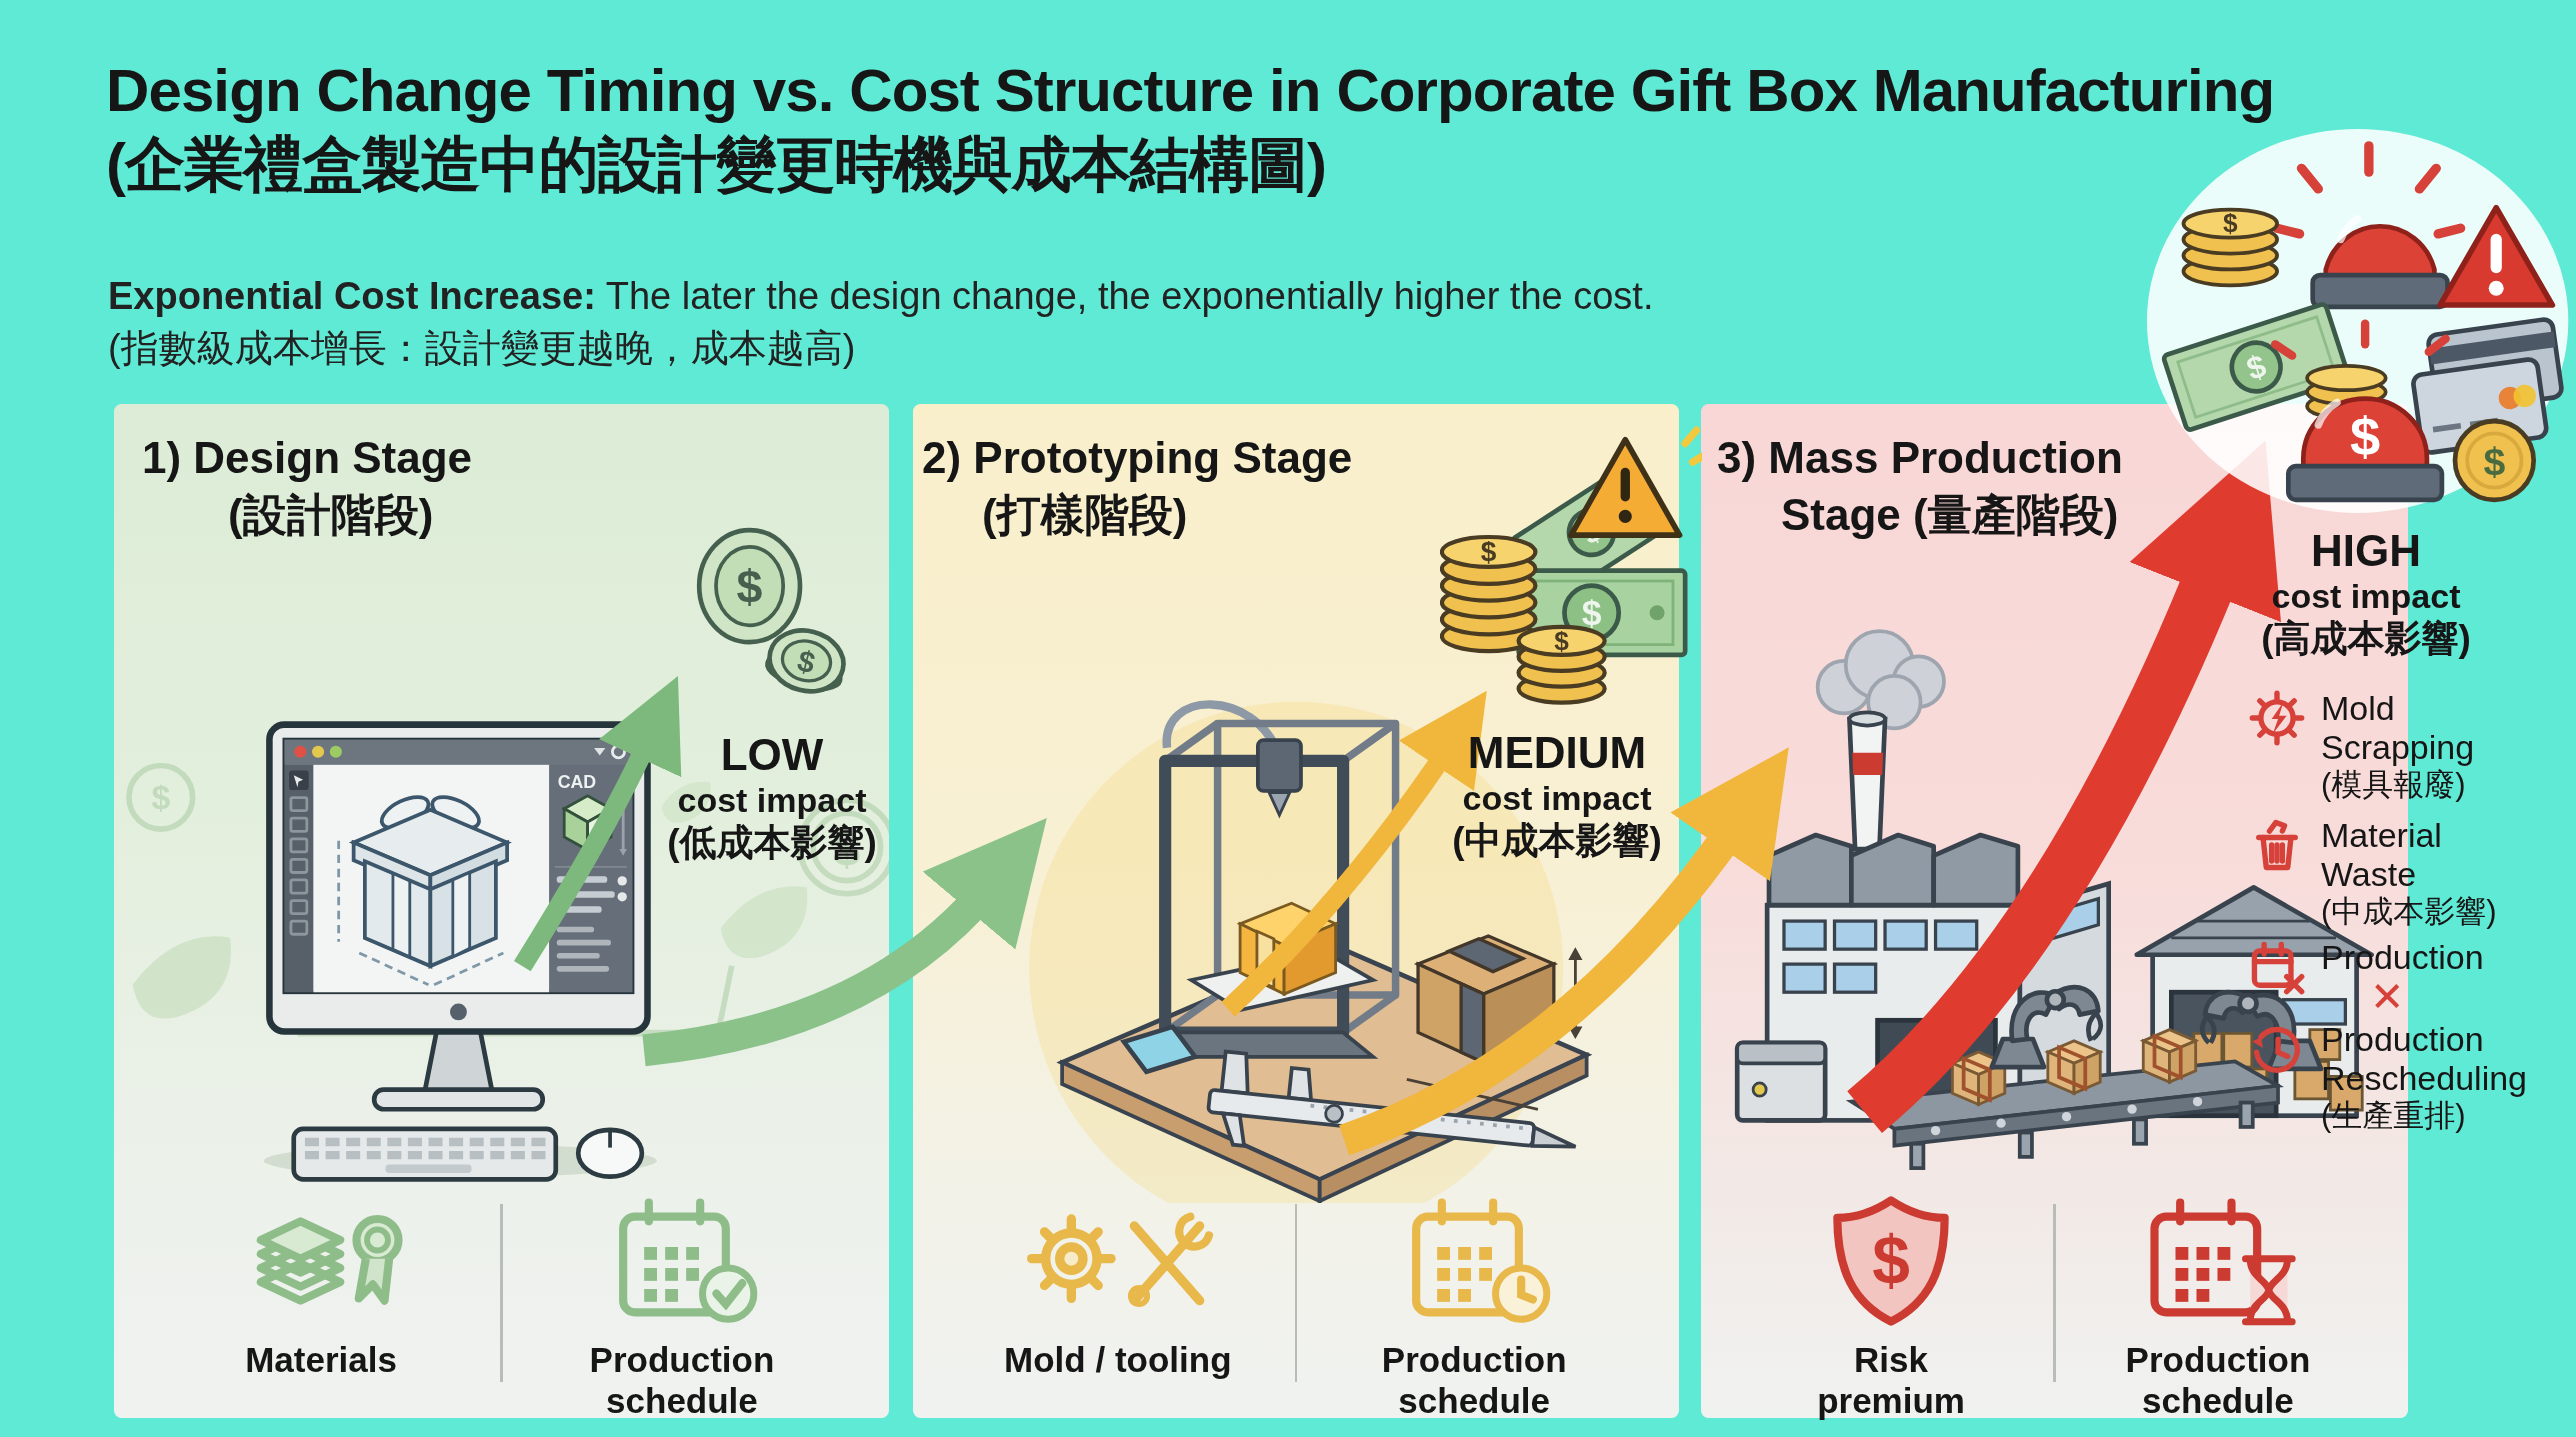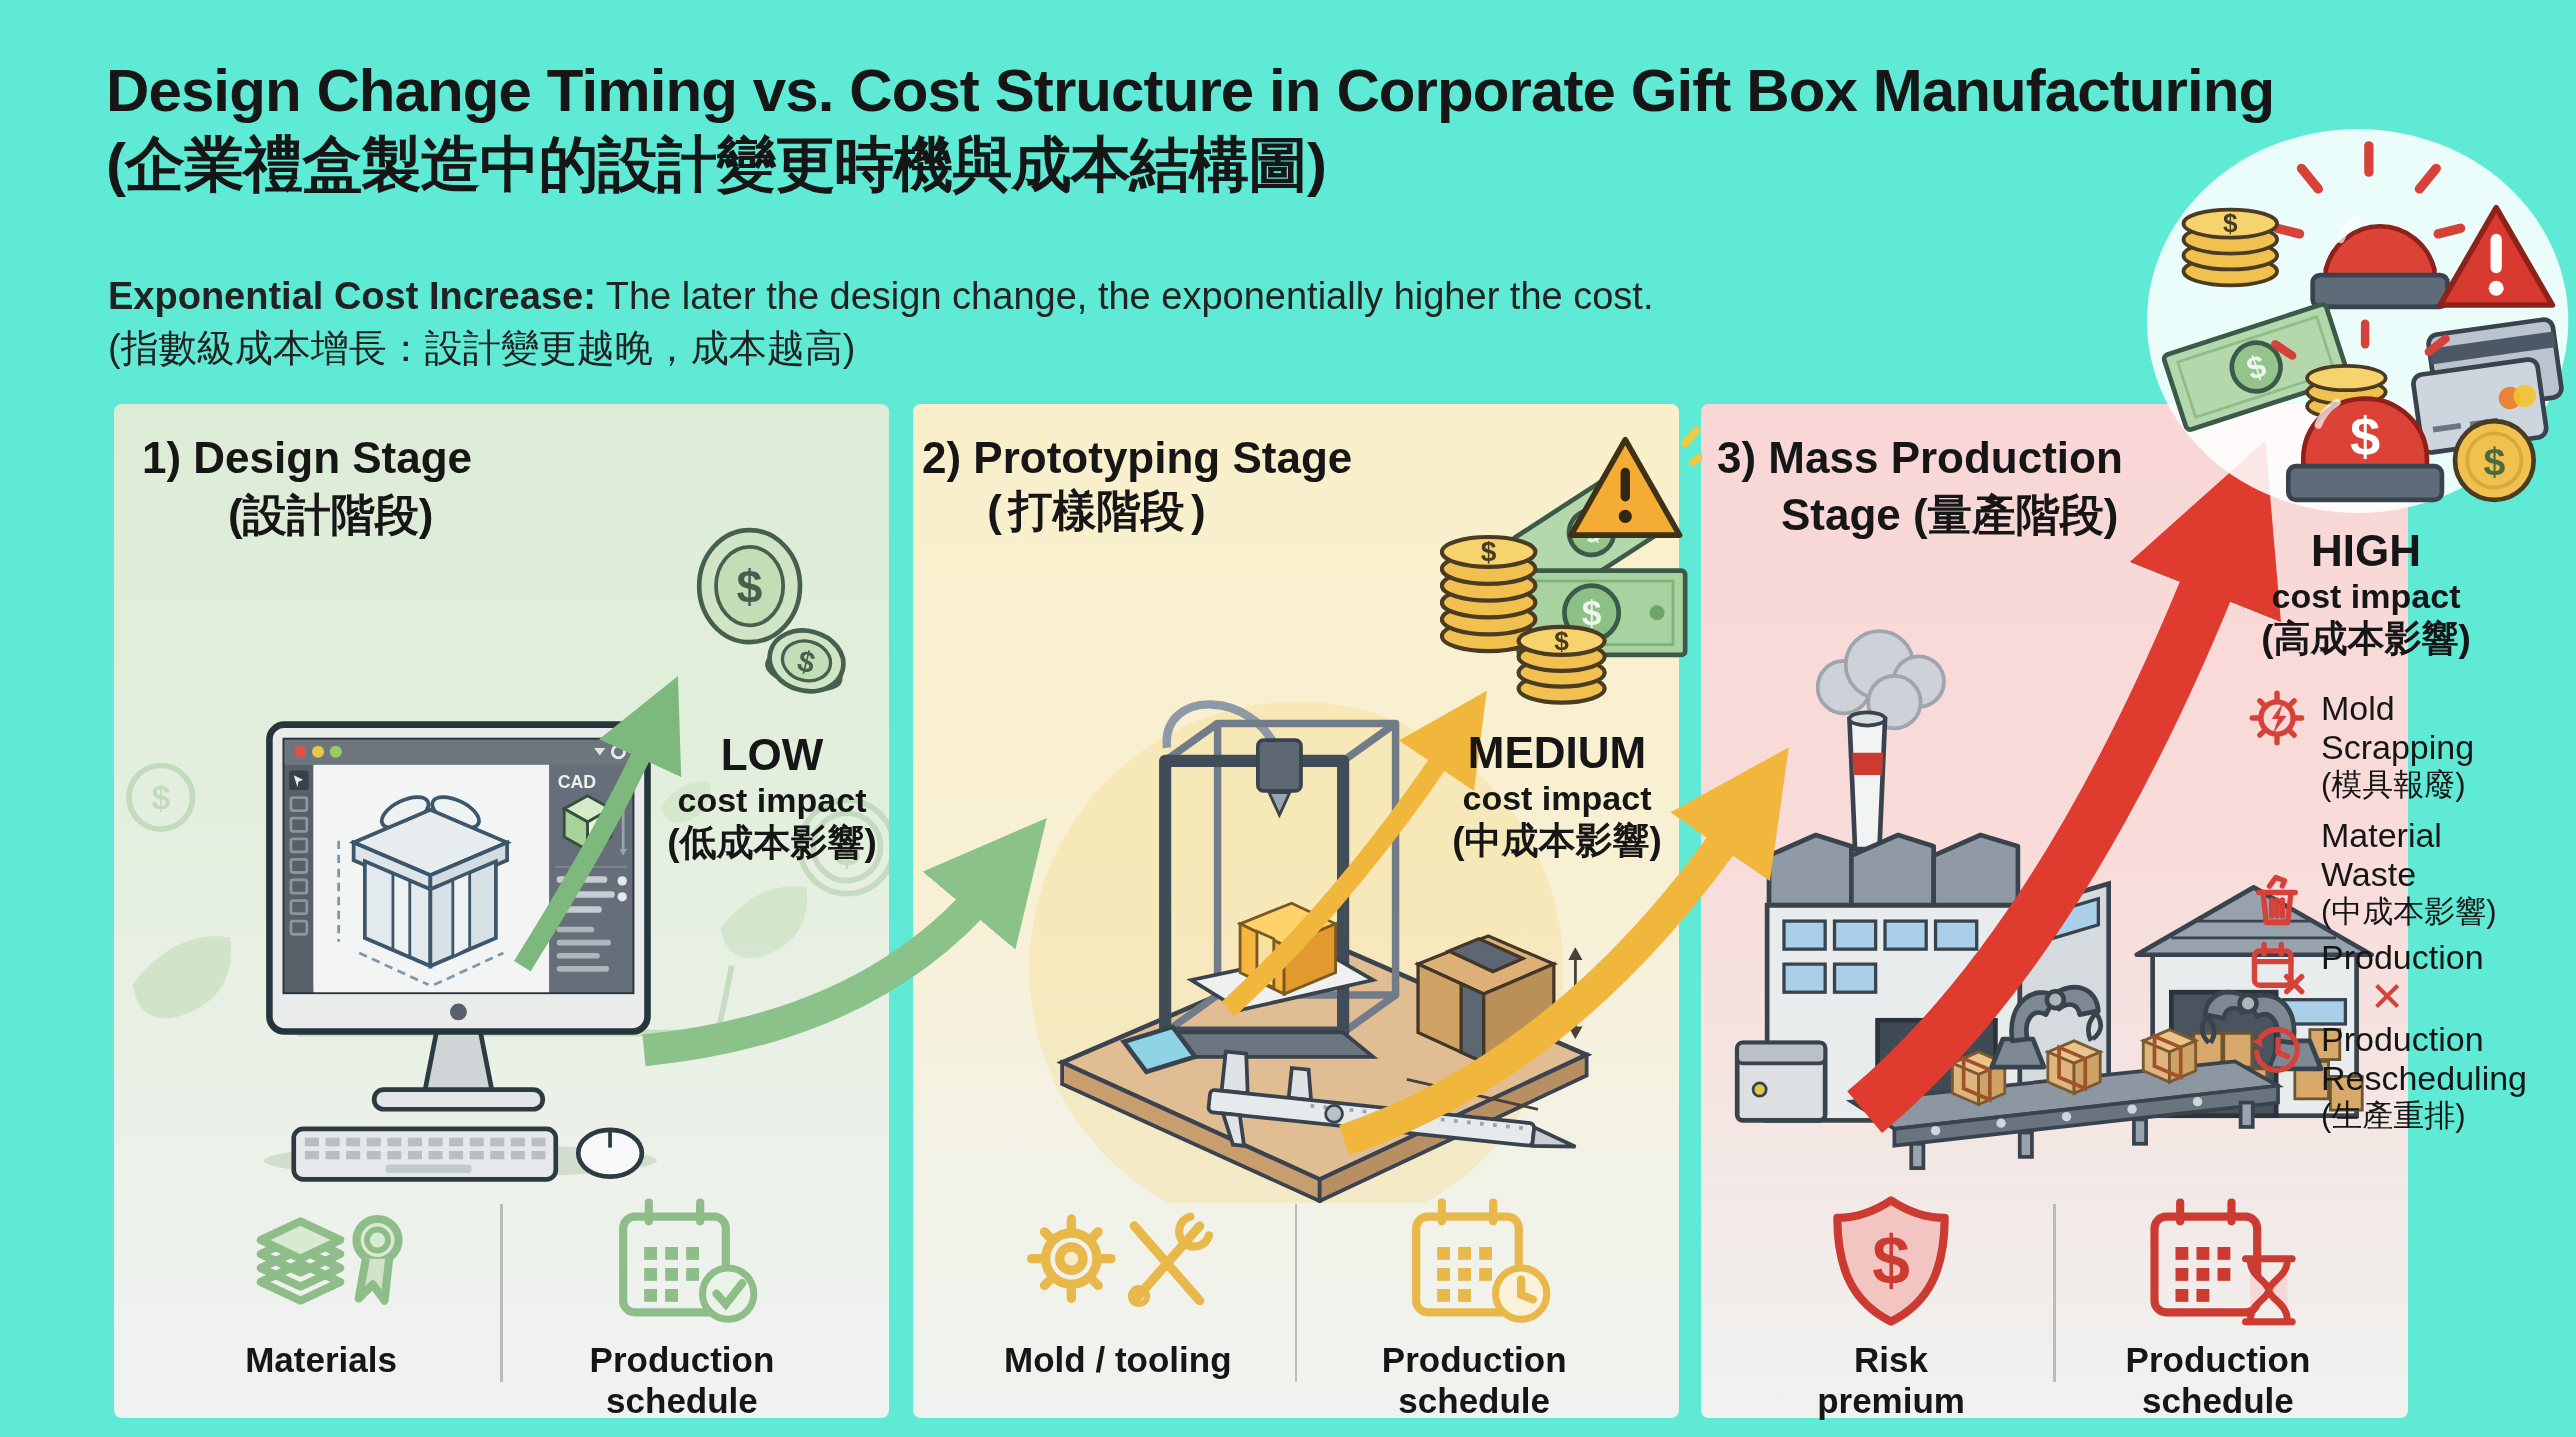--- a/index.html
+++ b/index.html
@@ -18,21 +18,21 @@
   .panel{top:404px;height:1014px;border-radius:7.5px;}
   .panel-design{left:114px;width:775px;background:linear-gradient(180deg,#dcecd6 0%,#e3efdd 40%,#ecf1ea 75%,#f0f2f0 100%);}
   .panel-proto{left:913px;width:766px;background:linear-gradient(180deg,#f9efcb 0%,#f8f0d3 45%,#f2f2e8 78%,#f0f2f0 100%);}
   .panel-mass{left:1701px;width:707px;background:linear-gradient(180deg,#f8d7d6 0%,#f8dcda 45%,#f2e9e6 78%,#f0f2f0 100%);}
   
   .stage-h{font-size:44px;font-weight:bold;line-height:1.3;}
   .stage-h .l2{display:block;}
   .h1-block{left:142px;top:429px;}
   .h1-block .l2{padding-left:86px;}
   .h2-block{left:922px;top:429px;}
-  .h2-block .l2{padding-left:60px;font-family:Liberation Mono, monospace;}
+  .h2-block .l2{padding-left:60px;}
   .h3-block{left:1717px;top:429px;}
   .h3-block .l2{padding-left:64px;}
   
   .impact{text-align:center;font-weight:bold;}
   .impact .lvl{font-size:44px;line-height:1.15;}
   .impact .lab{font-size:34px;line-height:1.15;}
   .impact .zh{font-size:37px;line-height:1.25;}
   .impact-low{left:578px;top:730px;width:388px;}
   .impact-med{left:1365px;top:728px;width:384px;}
   .impact-high{left:2179px;top:526px;width:374px;}
@@ -488,21 +488,21 @@
       </g>
       <polygon points="33,12 22,28 28,28 23,42 36,25 29,25" fill="#d6413a"></polygon>
     </svg>
     <div class="txt">
       <div>Mold</div>
       <div>Scrapping</div>
       <div class="zh">(模具報廢)</div>
     </div>
   </div>
 
-  <div class="abs risk-item" style="left:2248px;top:816px;align-items:flex-end;">
+  <div class="abs risk-item" style="left:2248px;top:816px;">
     <svg width="58" height="58" viewBox="0 0 54 54">
       <g stroke="#d6413a" stroke-width="5" fill="none" stroke-linecap="round" stroke-linejoin="round">
         <line x1="10" y1="20" x2="44" y2="20"></line>
         <path d="M14 20 L17 48 H37 L40 20"></path>
         <line x1="22" y1="27" x2="22" y2="42"></line>
           <line x1="27" y1="27" x2="27" y2="42"></line>
           <line x1="32" y1="27" x2="32" y2="42"></line>
         <path d="M20 14 l6 -8 8 3 -2 5"></path>
       </g>
     </svg>

